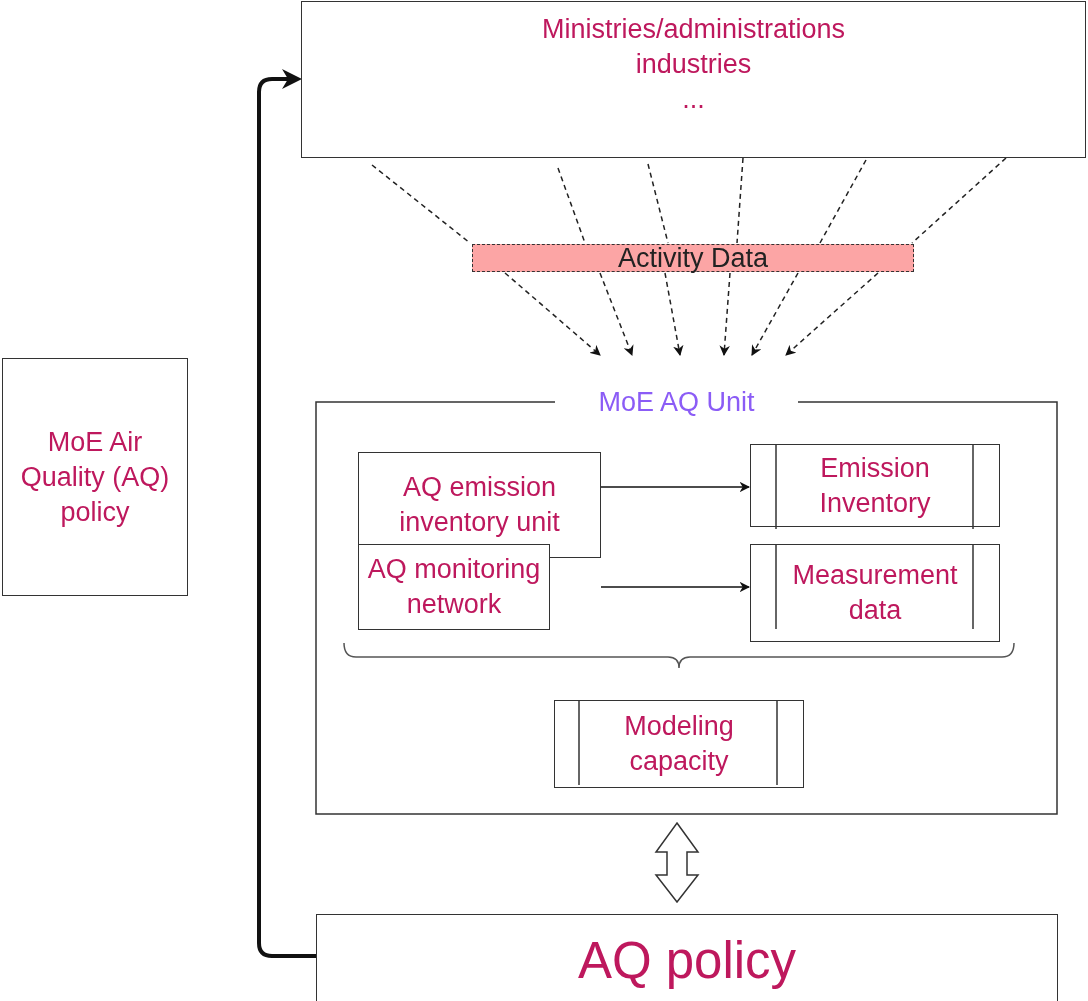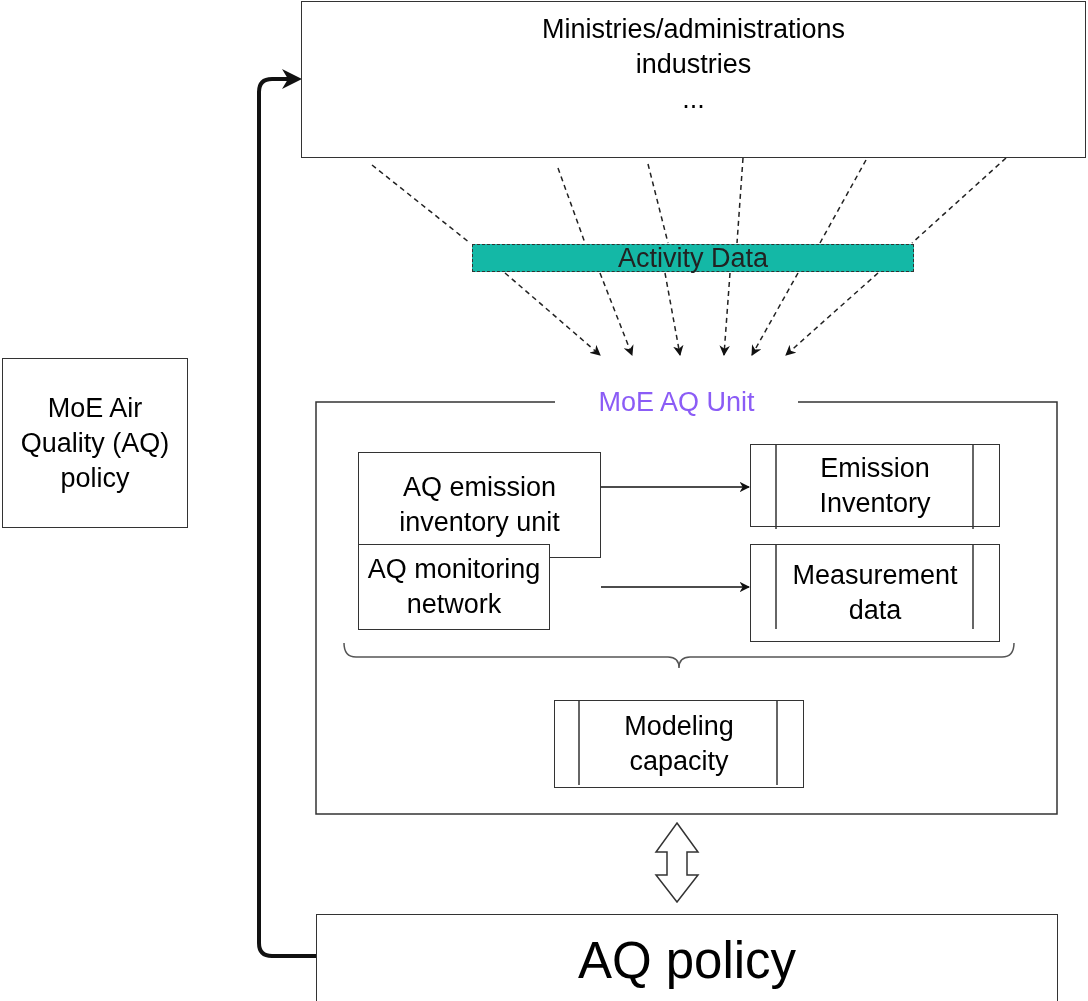--- a/index.html
+++ b/index.html
@@ -1,21 +1,21 @@
 <!DOCTYPE html>
 <html><head>
 <meta charset="utf-8">
 <style>
   html, body { margin:0; padding:0; background:#ffffff; }
   body { width:1088px; height:1001px; position:relative; overflow:hidden;
          font-family:"Liberation Sans", sans-serif; color:#222; }
   svg { position:absolute; left:0; top:0; }
   .box { position:absolute; box-sizing:border-box; border:1.5px solid #333;
          background:#fff; display:flex; align-items:center; justify-content:center;
-         text-align:center; font-size:27px; line-height:35px; color:#000000; }
+         text-align:center; font-size:27px; line-height:35px; color:#be185d; }
   .txt { position:absolute; text-align:center; color:#8b5cf6; }
   .lines { white-space:pre-line; }
 </style>
 </head>
 <body>
 
 <svg width="1088" height="1001">
   <defs>
     <marker id="ah" viewBox="0 0 10 10" refX="9" refY="5" markerWidth="7" markerHeight="7" orient="auto">
       <path d="M0,0 L10,5 L0,10 L3,5 z" fill="#111"></path>
@@ -64,26 +64,26 @@
   </g>
 </svg>
 
 <div class="box" style="left:301px; top:1px; width:785px; height:157px; align-items:flex-start; padding-top:10px;">
   <span class="lines">Ministries/administrations
 industries
 ...</span>
 </div>
 
 <div style="position:absolute; left:472px; top:244px; width:442px; height:28px; box-sizing:border-box;
-            border:1.5px dashed #333; background:#14b8a6; display:flex; align-items:center; justify-content:center;
+            border:1.5px dashed #333; background:#fca5a5; display:flex; align-items:center; justify-content:center;
             font-size:27px; color:#222;">
   <span>Activity Data</span>
 </div>
 
-<div class="box" style="left:2px; top:358px; width:186px; height:170px;">
+<div class="box" style="left:2px; top:358px; width:186px; height:238px;">
   <span class="lines">MoE Air
 Quality (AQ)
 policy</span>
 </div>
 
 <div class="txt" style="left:560px; top:385px; width:233px; font-size:27px; line-height:34px;">MoE AQ Unit</div>
 
 <div class="box" style="left:358px; top:452px; width:243px; height:106px;">
   <span class="lines">AQ emission
 inventory unit</span>

